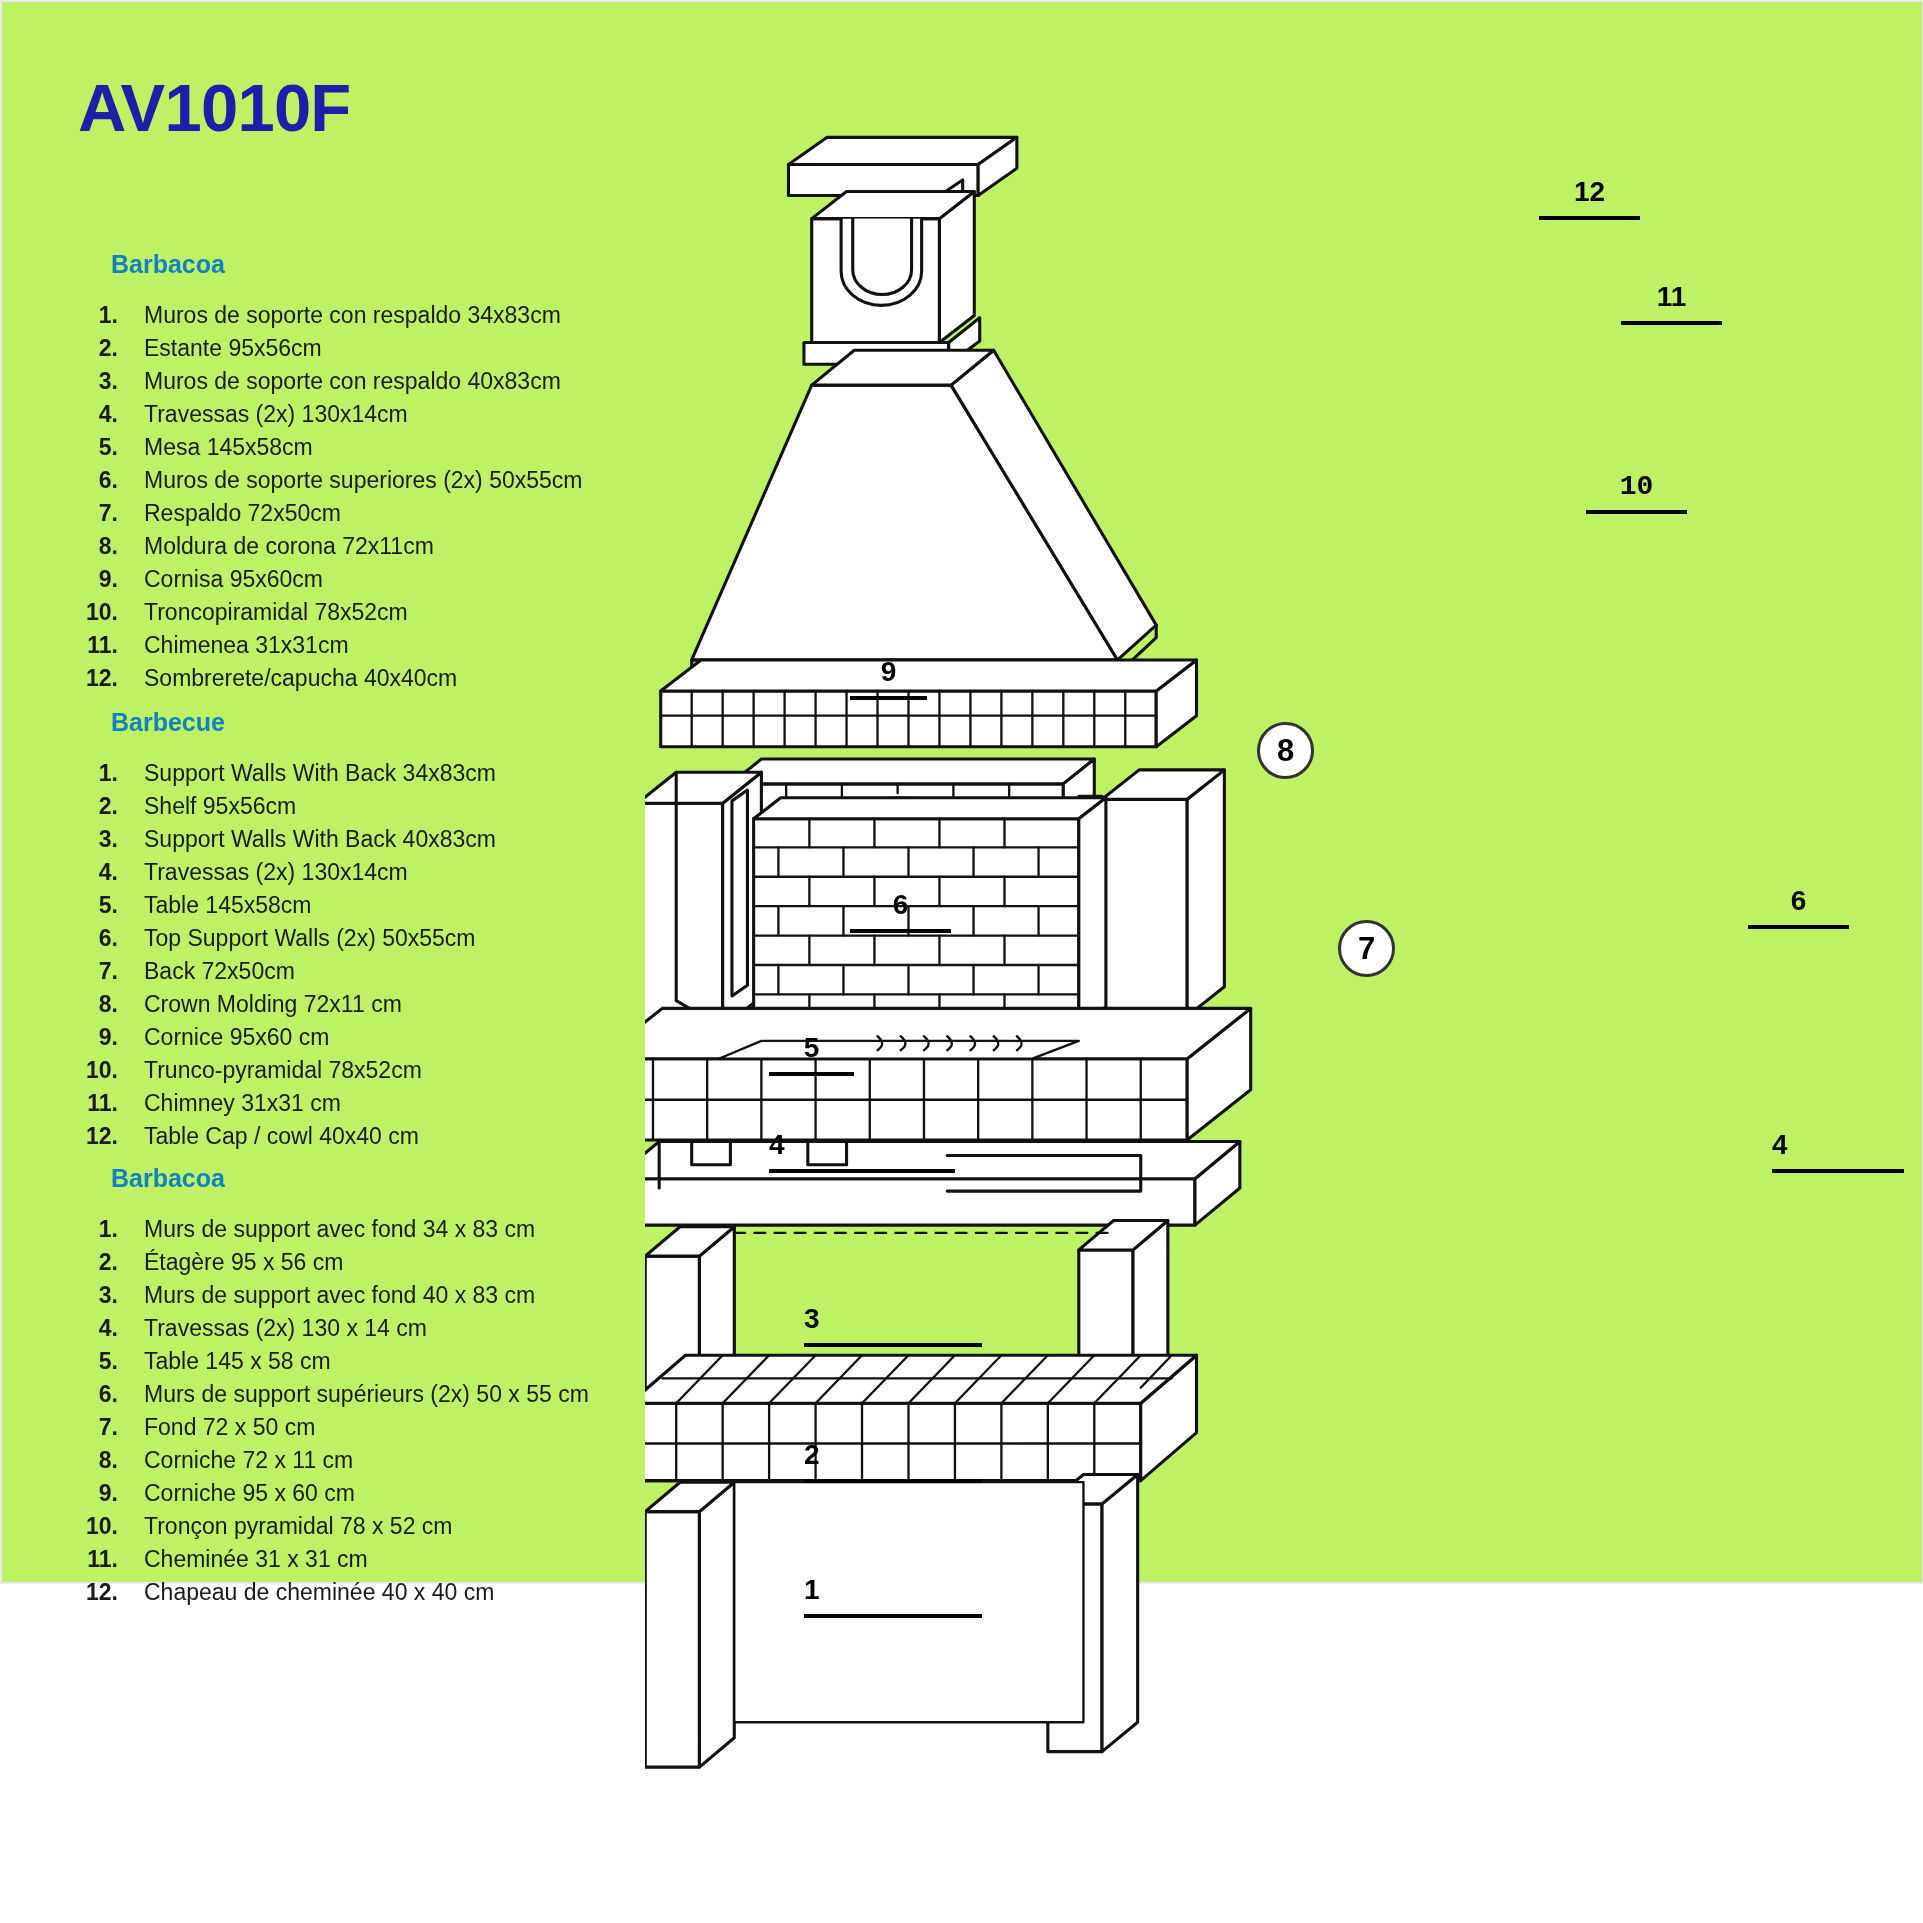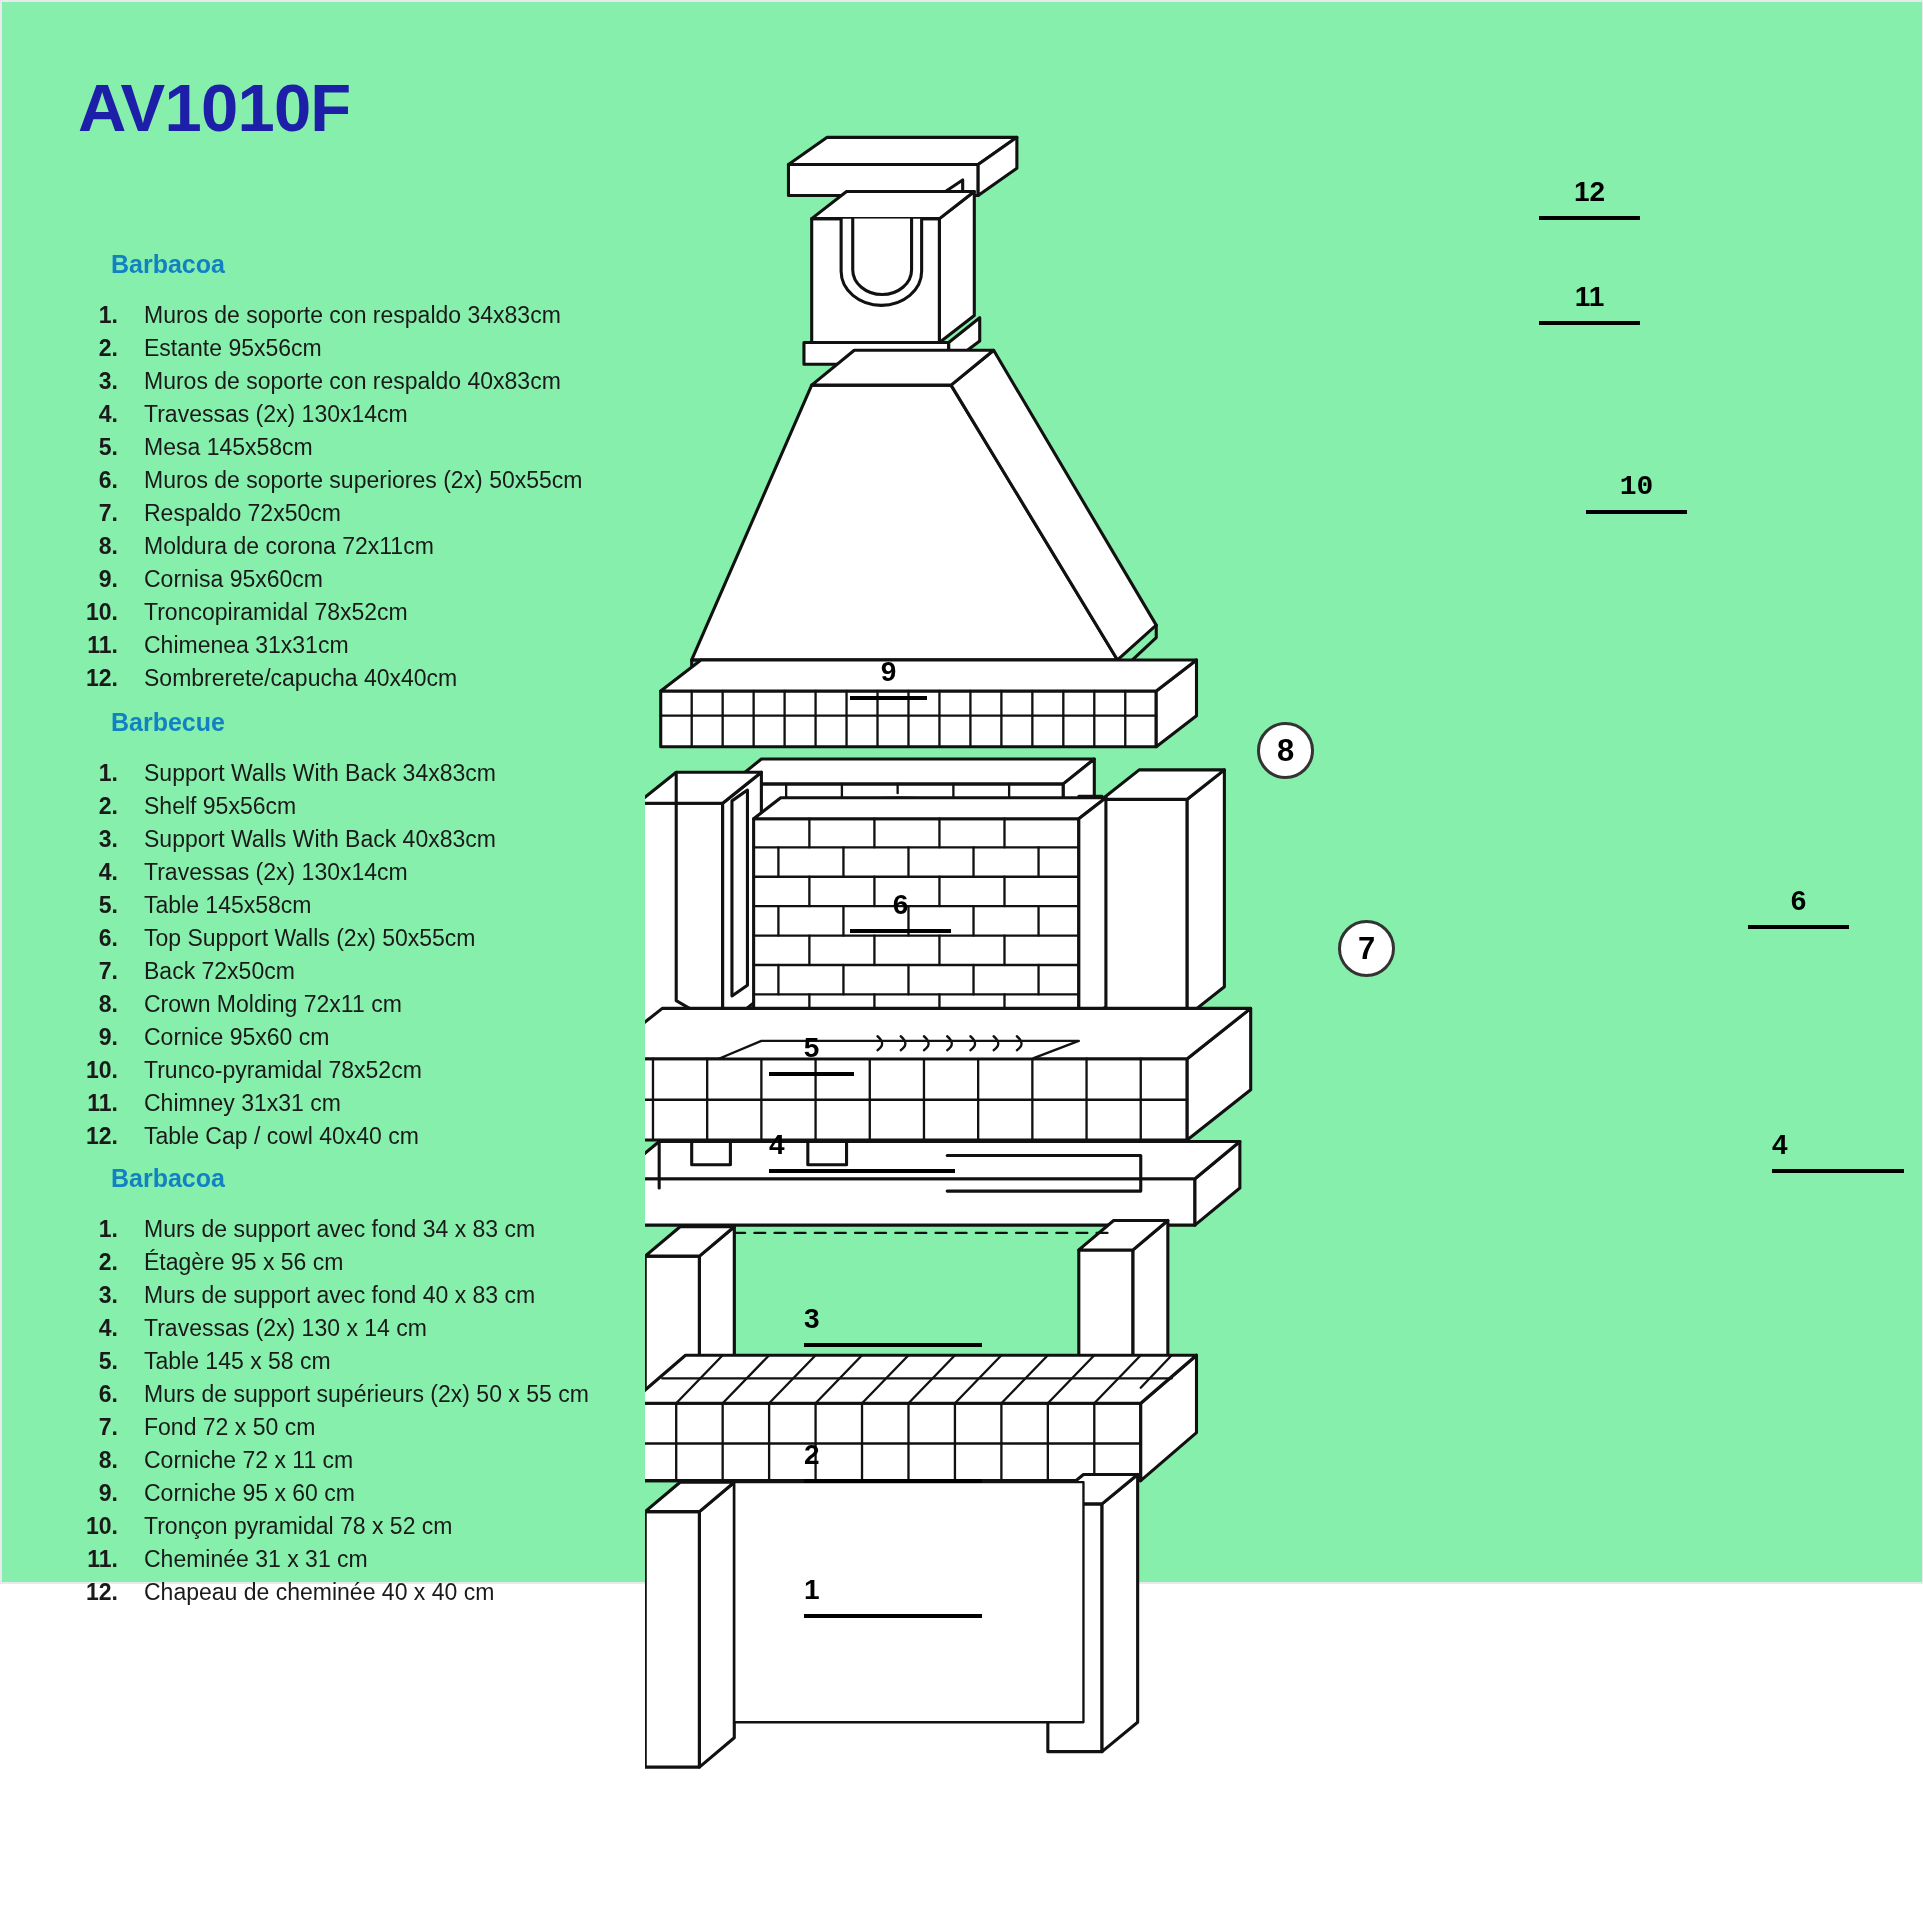--- a/index.html
+++ b/index.html
@@ -9,21 +9,21 @@
     font-family:"Liberation Sans", sans-serif;
     color:#111111;
     position:relative;
     overflow:hidden;
   }
   #page{
     position:absolute;
     left:0;top:0;width:1924px;height:1584px;
     box-sizing:border-box;
     border:2.3px solid #e9e9ee;
-    background:#86efac;
+    background:#bef264;
   }
   
   #title{
     position:absolute;
     left:76px;top:67px;
     font-size:67px;
     font-weight:bold;
     color:#1d1fa8;
     letter-spacing:-0.8px;
   }
@@ -482,21 +482,21 @@
         <polygon points="115,1762 566,1762 566,2072 115,2072" fill="#fff" stroke-width="3"></polygon>
       </g>
     </svg>
   </div>
 
   <div class="callout" style="left:1537px;top:174px;width:101px;">
     <span class="lbl">12</span>
     <span class="rule"></span>
   </div>
 
-  <div class="callout" style="left:1537px;top:279px;width:101px;">
+  <div class="callout" style="left:1619px;top:279px;width:101px;">
     <span class="lbl">11</span>
     <span class="rule"></span>
   </div>
 
   <div class="callout" style="left:1584px;top:469px;width:101px;font-family:Liberation Mono, monospace;">
     <span class="lbl">10</span>
     <span class="rule"></span>
   </div>
 
   <div class="callout" style="left:848px;top:654px;width:77px;">

